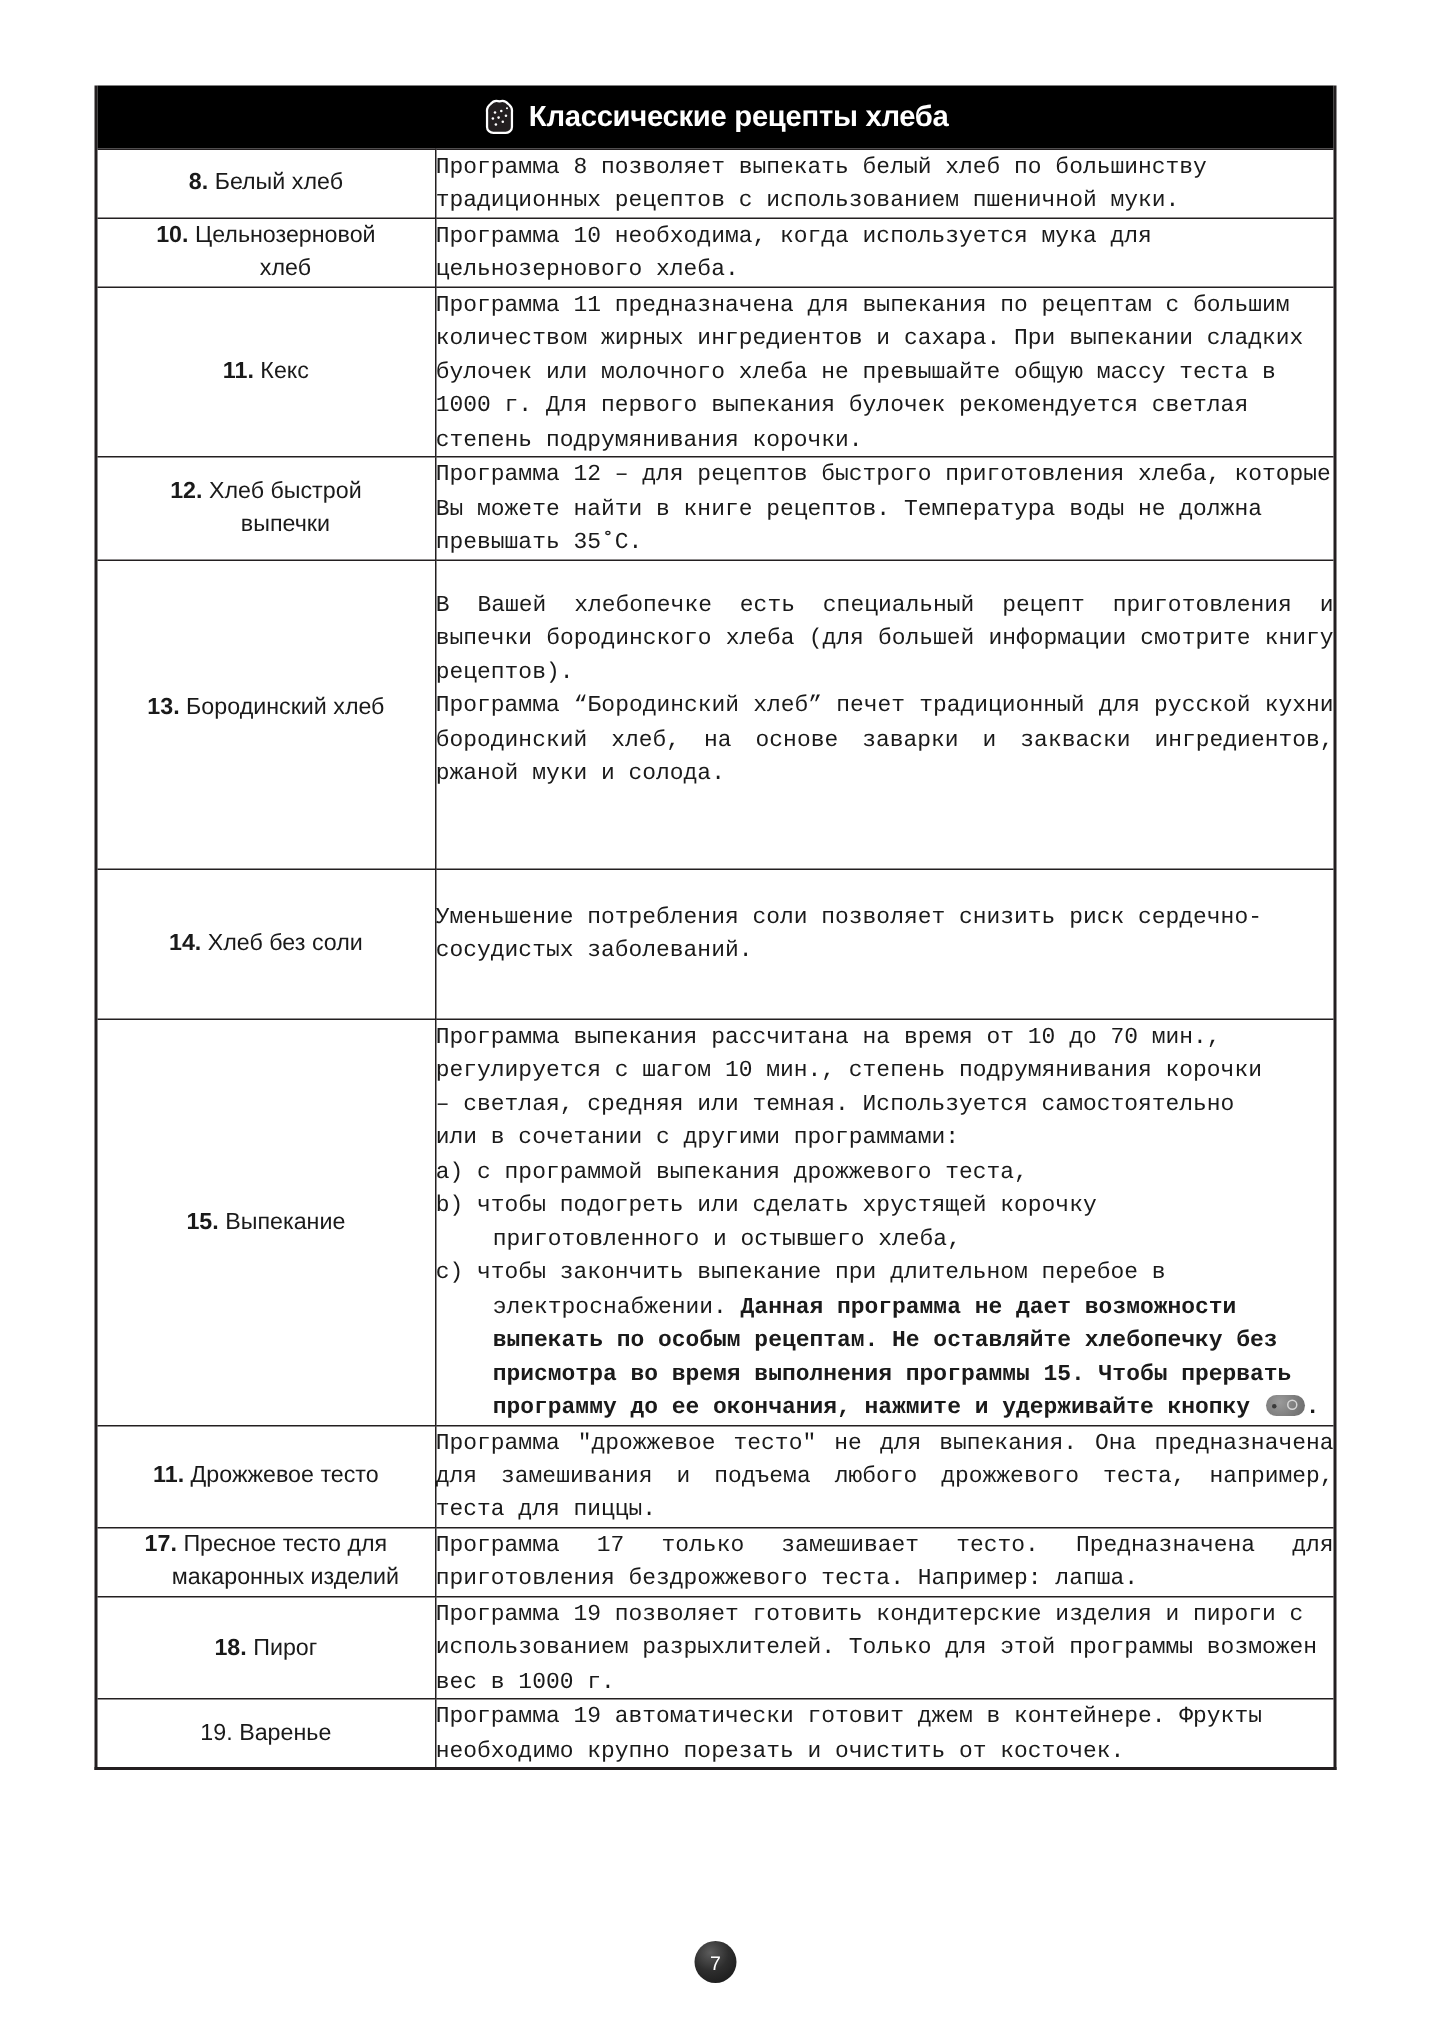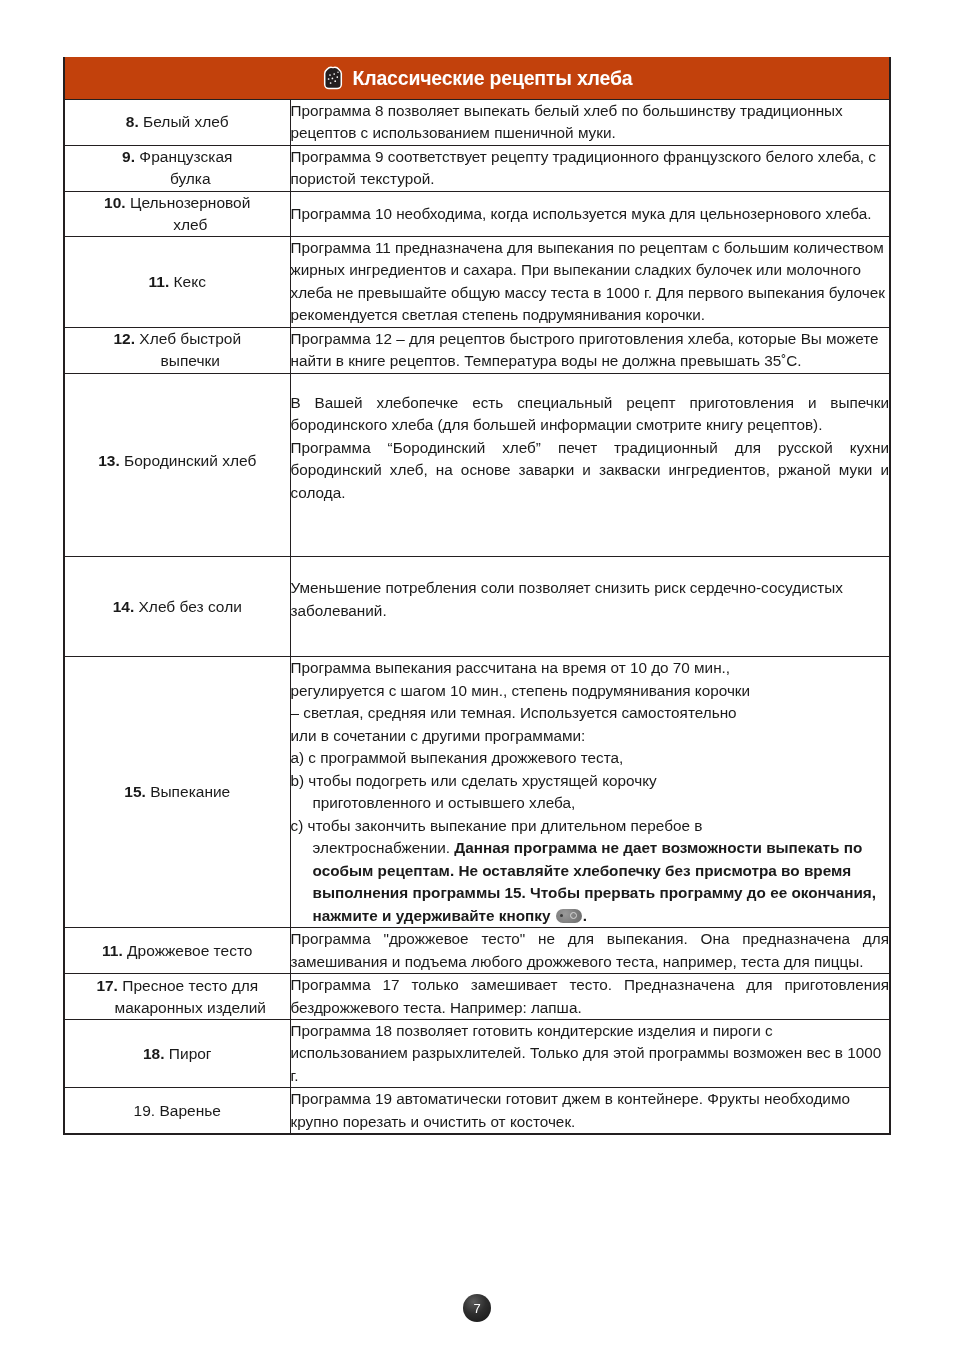--- a/index.html
+++ b/index.html
@@ -29,21 +29,21 @@
     left: 63px;
     top: 57px;
     width: 828px;
     border: 2px solid #231f20;
     border-top: none;
     box-sizing: border-box;
   }
 
   
   .header-bar {
-    background: #c2410c;
+    background: #000000;
     color: #ffffff;
     height: 42px;
     display: flex;
     align-items: center;
     justify-content: center;
     gap: 9px;
   }
   .header-title {
     font-size: 19.5px;
     font-weight: bold;
@@ -62,21 +62,21 @@
     border-collapse: collapse;
     width: 100%;
     table-layout: fixed;
   }
   table.programs td {
     border: 1px solid #231f20;
     vertical-align: middle;
     padding: 0;
   }
   table.programs tr td:first-child { border-left: none; }
-  table.programs tr td:last-child { border-right: none; }
+  table.programs tr td:last-child { border-right: none; font-family: Liberation Mono, monospace; }
   table.programs tr:last-child td { border-bottom: none; }
 
   col.c-name { width: 225px; }
   col.c-desc { width: auto; }
 
   .name-cell {
     padding: 9px 6px 9px 14px;
     font-size: 15.5px;
     line-height: 1.42;
     text-align: center;
@@ -93,21 +93,21 @@
     padding: 9px 14px 9px 14px;
     font-size: 15.3px;
     line-height: 1.47;
   }
   .desc-cell p {
     margin: 0;
   }
   .desc-cell.justify p { text-align: justify; }
   .desc-cell .sub {
     display: block;
-    padding-left: 22px;
+    padding-left: 38px;
   }
   .desc-cell b { font-weight: bold; }
 
   
   .inline-btn {
     display: inline-block;
     width: 26px;
     height: 14px;
     border-radius: 8px;
     background: radial-gradient(circle at 35% 35%, #9a9a9a 0%, #7d7d7d 55%, #6b6b6b 100%);
@@ -190,30 +190,20 @@
         <tr>
           <td class="name-cell">
             <span class="name-line"><span class="num">8.</span>
               <span>Белый хлеб</span></span>
           </td>
           <td class="desc-cell">
             <p>Программа 8 позволяет выпекать белый хлеб по большинству традиционных рецептов с использованием пшеничной муки.</p>
           </td>
         </tr>
 
-        <tr>
-          <td class="name-cell">
-            <span class="name-line"><span class="num">9.</span>
-              <span>Французская</span></span>
-            <span class="name-line indent">булка</span>
-          </td>
-          <td class="desc-cell">
-            <p>Программа 9 соответствует рецепту традиционного французского белого хлеба, с пористой текстурой.</p>
-          </td>
-        </tr>
 
         <tr>
           <td class="name-cell">
             <span class="name-line"><span class="num">10.</span>
               <span>Цельнозерновой</span></span>
             <span class="name-line indent">хлеб</span>
           </td>
           <td class="desc-cell">
             <p>Программа 10 необходима, когда используется мука для цельнозернового хлеба.</p>
           </td>
@@ -299,21 +289,21 @@
             <p>Программа 17 только замешивает тесто. Предназначена для приготовления бездрожжевого теста. Например: лапша.</p>
           </td>
         </tr>
 
         <tr>
           <td class="name-cell">
             <span class="name-line"><span class="num">18.</span>
               <span>Пирог</span></span>
           </td>
           <td class="desc-cell">
-            <p>Программа 18 позволяет готовить кондитерские изделия и пироги с использованием разрыхлителей. Только для этой программы возможен вес в 1000 г.</p>
+            <p>Программа 19 позволяет готовить кондитерские изделия и пироги с использованием разрыхлителей. Только для этой программы возможен вес в 1000 г.</p>
           </td>
         </tr>
 
         <tr>
           <td class="name-cell">
             <span class="name-line"><span class="num-plain">19.</span>
               <span>Варенье</span></span>
           </td>
           <td class="desc-cell">
             <p>Программа 19 автоматически готовит джем в контейнере. Фрукты необходимо крупно порезать и очистить от косточек.</p>

